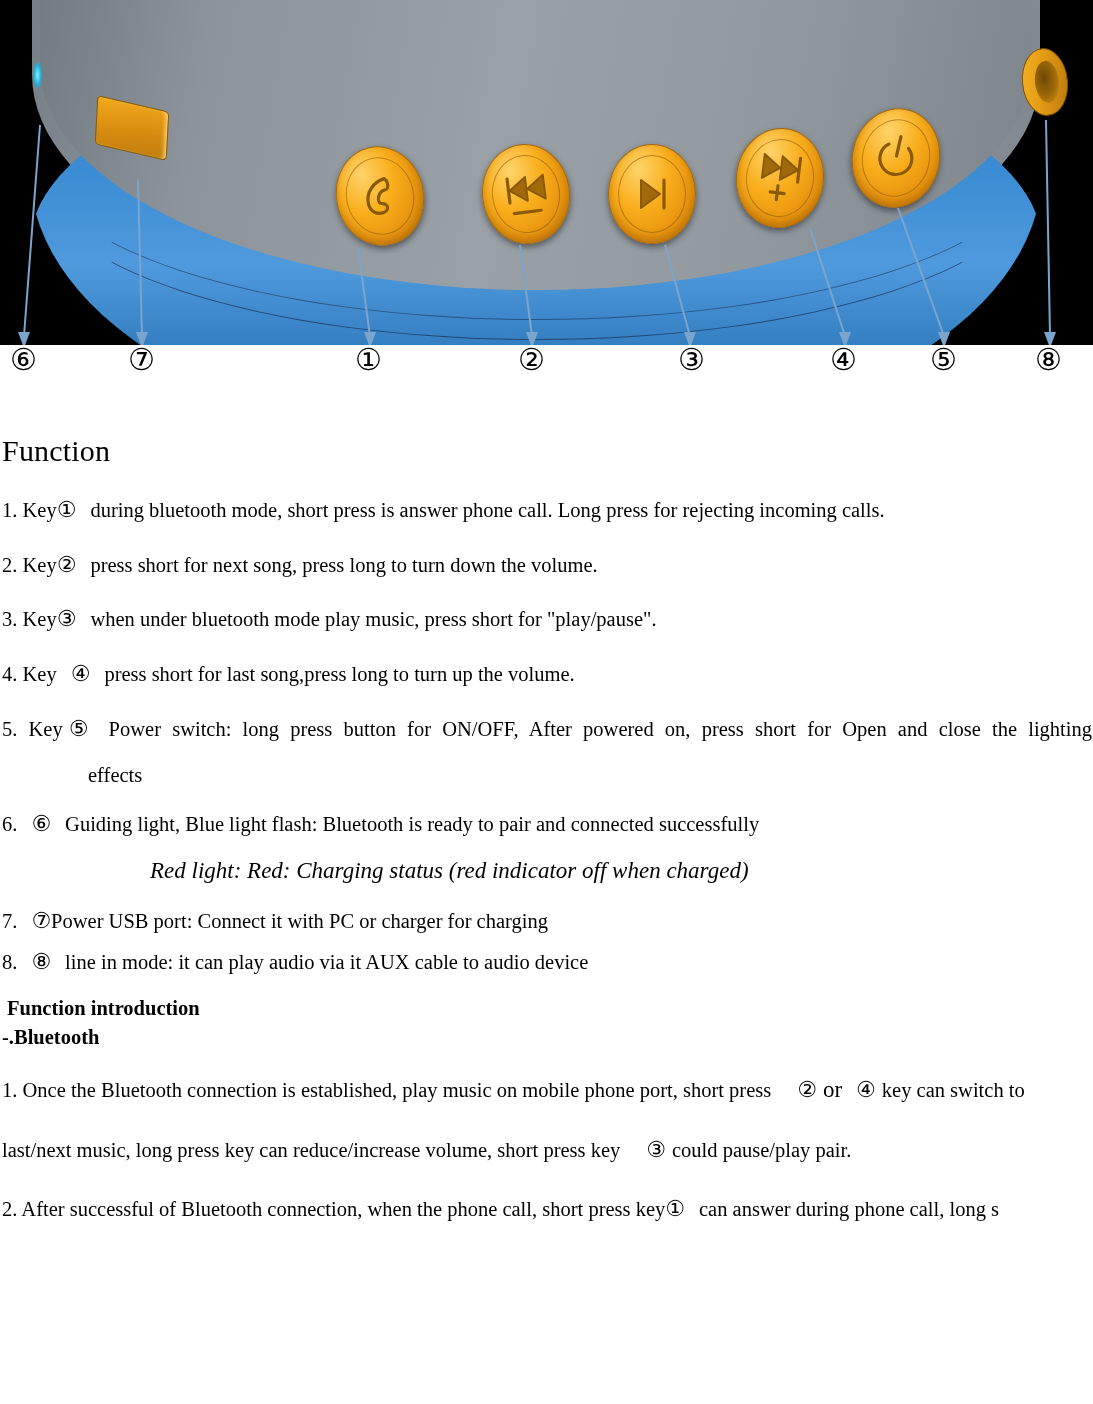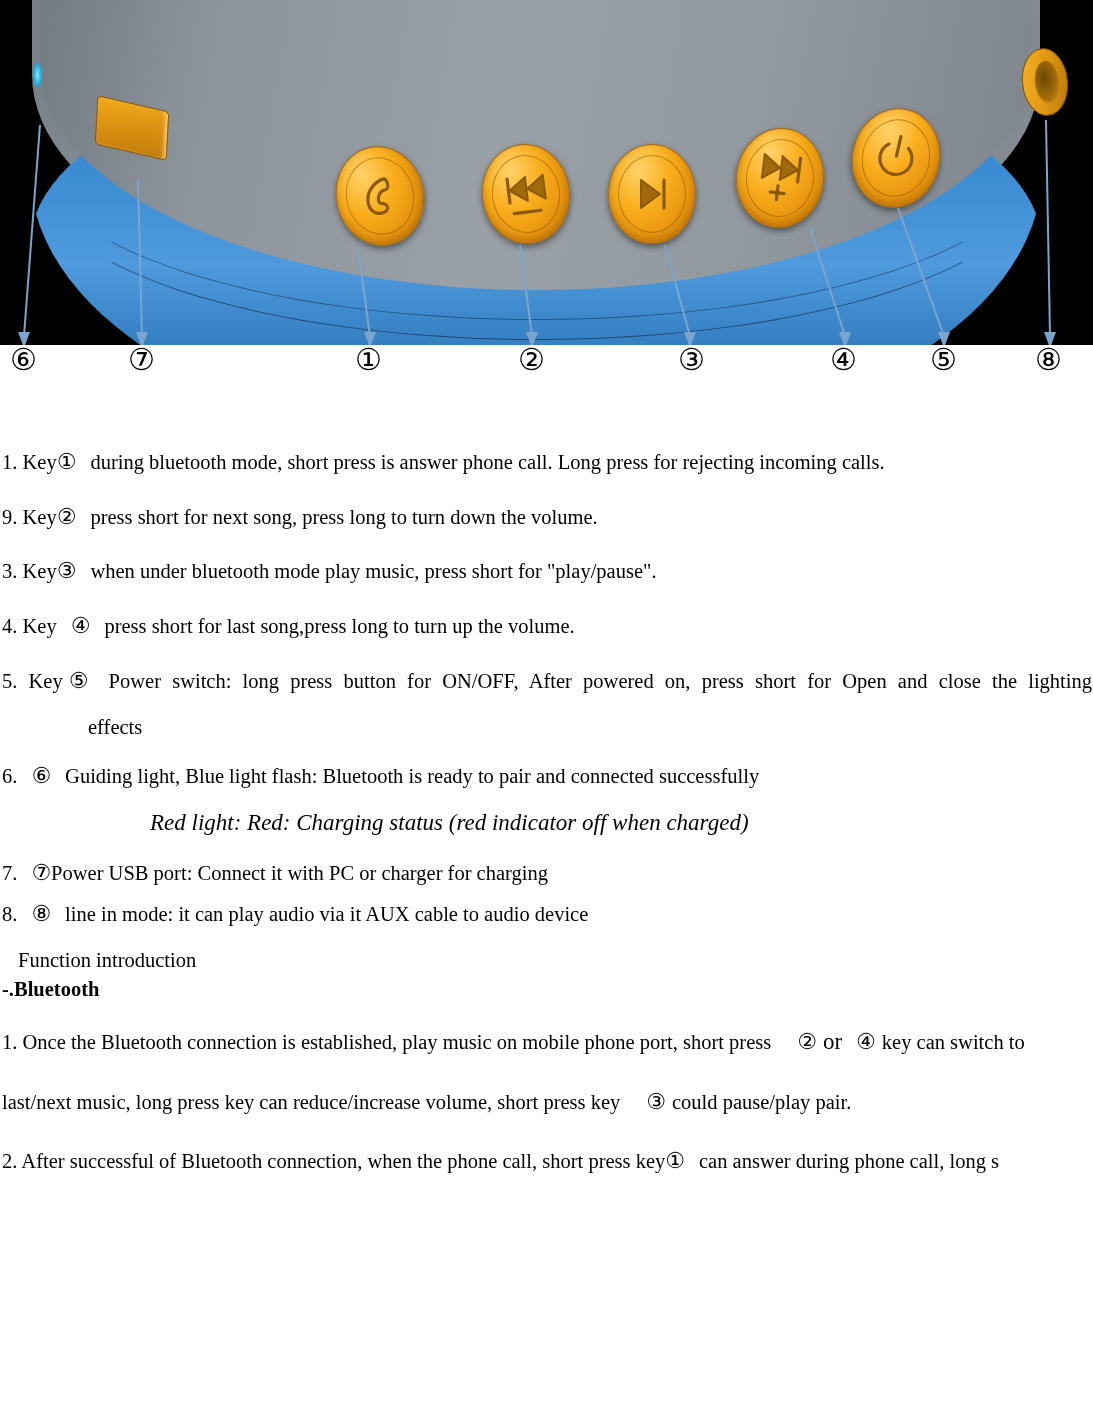--- a/index.html
+++ b/index.html
@@ -221,22 +221,22 @@
     margin: 22px 0 0 88px;
   }
   .item-sub {
     font-size: 23px;
     margin: 22px 0 0 150px;
     font-style: italic;
   }
 
   .h-intro {
     font-size: 20.5px;
-    font-weight: normal;
-    margin: 22px 0 0 18px;
+    font-weight: bold;
+    margin: 22px 0 0 7px;
   }
   .h-bt {
     font-size: 20.5px;
     font-weight: bold;
     margin: 6px 0 0 2px;
   }
   .para {
     font-size: 20.5px;
     line-height: 1.35;
     margin: 6px 0 0 2px;
@@ -356,27 +356,28 @@
   <span class="num-label" style="left:355px">①</span>
   <span class="num-label" style="left:518px">②</span>
   <span class="num-label" style="left:678px">③</span>
   <span class="num-label" style="left:830px">④</span>
   <span class="num-label" style="left:930px">⑤</span>
   <span class="num-label" style="left:1035px">⑧</span>
 </div>
 
 <div id="doc">
 
+  <div class="h-function">Function</div>
 
   <div class="item">
     <span>1. Key</span><span class="circ">①</span><span class="sp-md"></span><span>during bluetooth mode, short press is answer phone call. Long press for rejecting incoming calls.</span>
   </div>
 
   <div class="item">
-    <span>9. Key</span><span class="circ">②</span><span class="sp-md"></span><span>press short for next song, press long to turn down the volume.</span>
+    <span>2. Key</span><span class="circ">②</span><span class="sp-md"></span><span>press short for next song, press long to turn down the volume.</span>
   </div>
 
   <div class="item">
     <span>3. Key</span><span class="circ">③</span><span class="sp-md"></span><span>when under bluetooth mode play music, press short for "play/pause".</span>
   </div>
 
   <div class="item">
     <span>4. Key</span><span class="sp-md"></span><span class="circ">④</span><span class="sp-md"></span><span>press short for last song,press long to turn up the volume.</span>
   </div>
 

